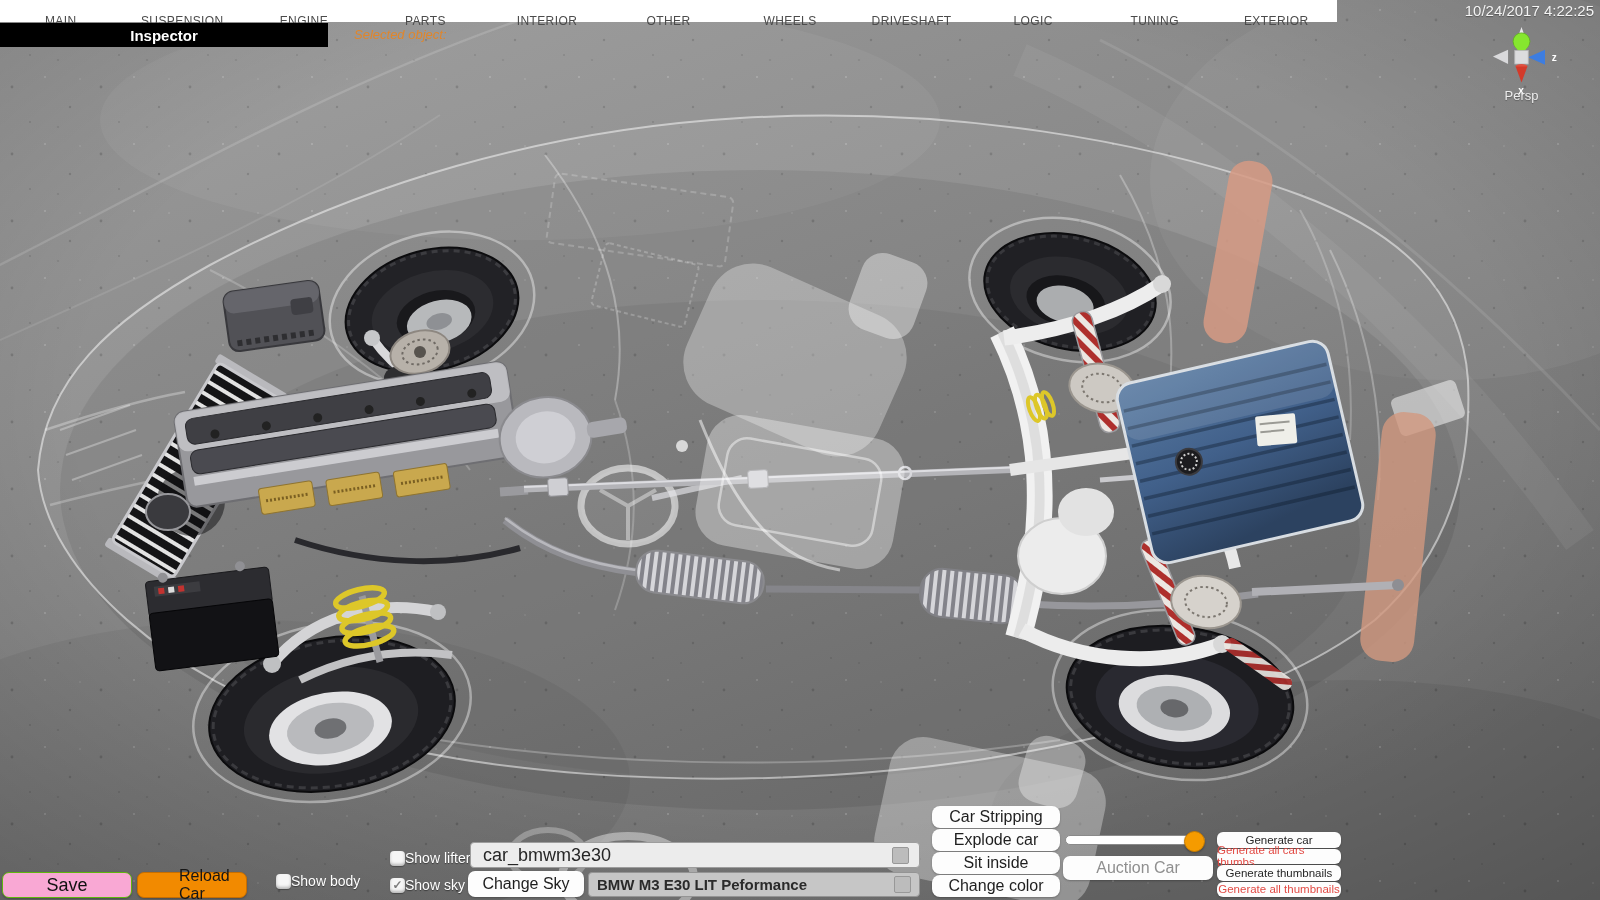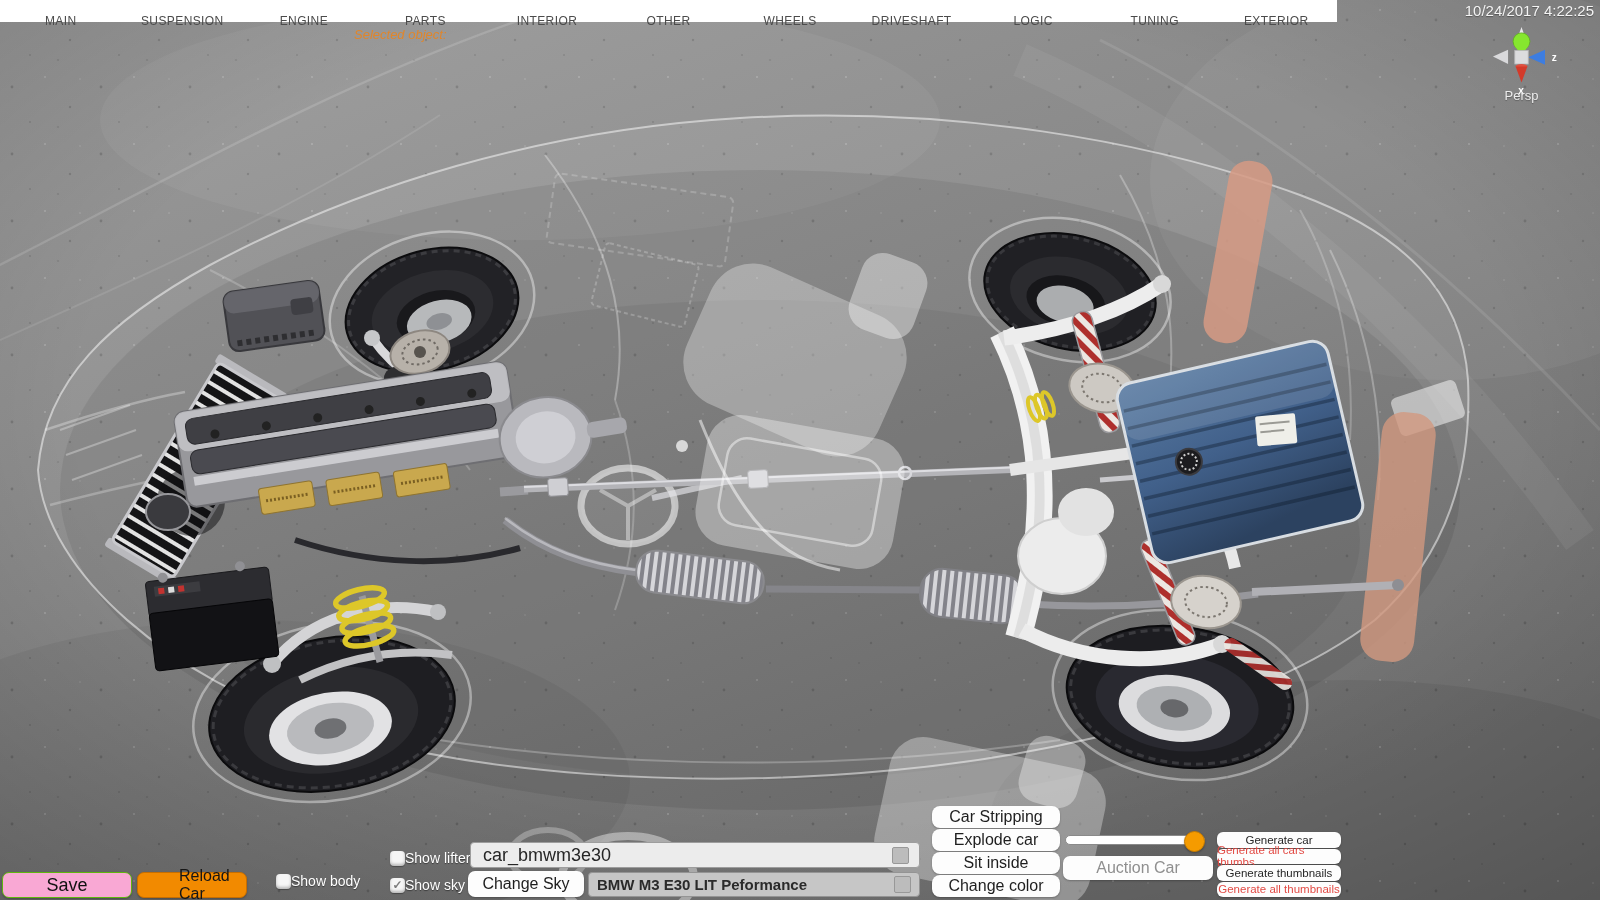--- a/index.html
+++ b/index.html
@@ -385,20 +385,23 @@
     <div class="tab">INTERIOR</div>
     <div class="tab">OTHER</div>
     <div class="tab">WHEELS</div>
     <div class="tab">DRIVESHAFT</div>
     <div class="tab">LOGIC</div>
     <div class="tab">TUNING</div>
     <div class="tab">EXTERIOR</div>
   </div>
   <div class="datetime">10/24/2017 4:22:25</div>
 
+  <div class="inspectorbar">
+    <span>Inspector</span>
+  </div>
   <div class="selobj">Selected object:</div>
 
   <svg class="gizmo" viewBox="0 0 100 100" xmlns="http://www.w3.org/2000/svg">
     <polygon points="45,20 55,20 50,6" fill="#e8e8ea"></polygon>
     <circle cx="50" cy="23" r="10" fill="#86e62e" stroke="#5eaf1f"></circle>
     <polygon points="41,27 59,27 50,40" fill="#86e62e"></polygon>
     <polygon points="16,41 34,33 34,50" fill="#d9d9db"></polygon>
     <polygon points="58,42 78,33 78,51" fill="#3d7de0"></polygon>
     <rect x="42" y="34" width="16" height="16" fill="#dcdcde" stroke="#b8b8ba"></rect>
     <ellipse cx="50" cy="53" rx="7" ry="3" fill="#e05040"></ellipse>

